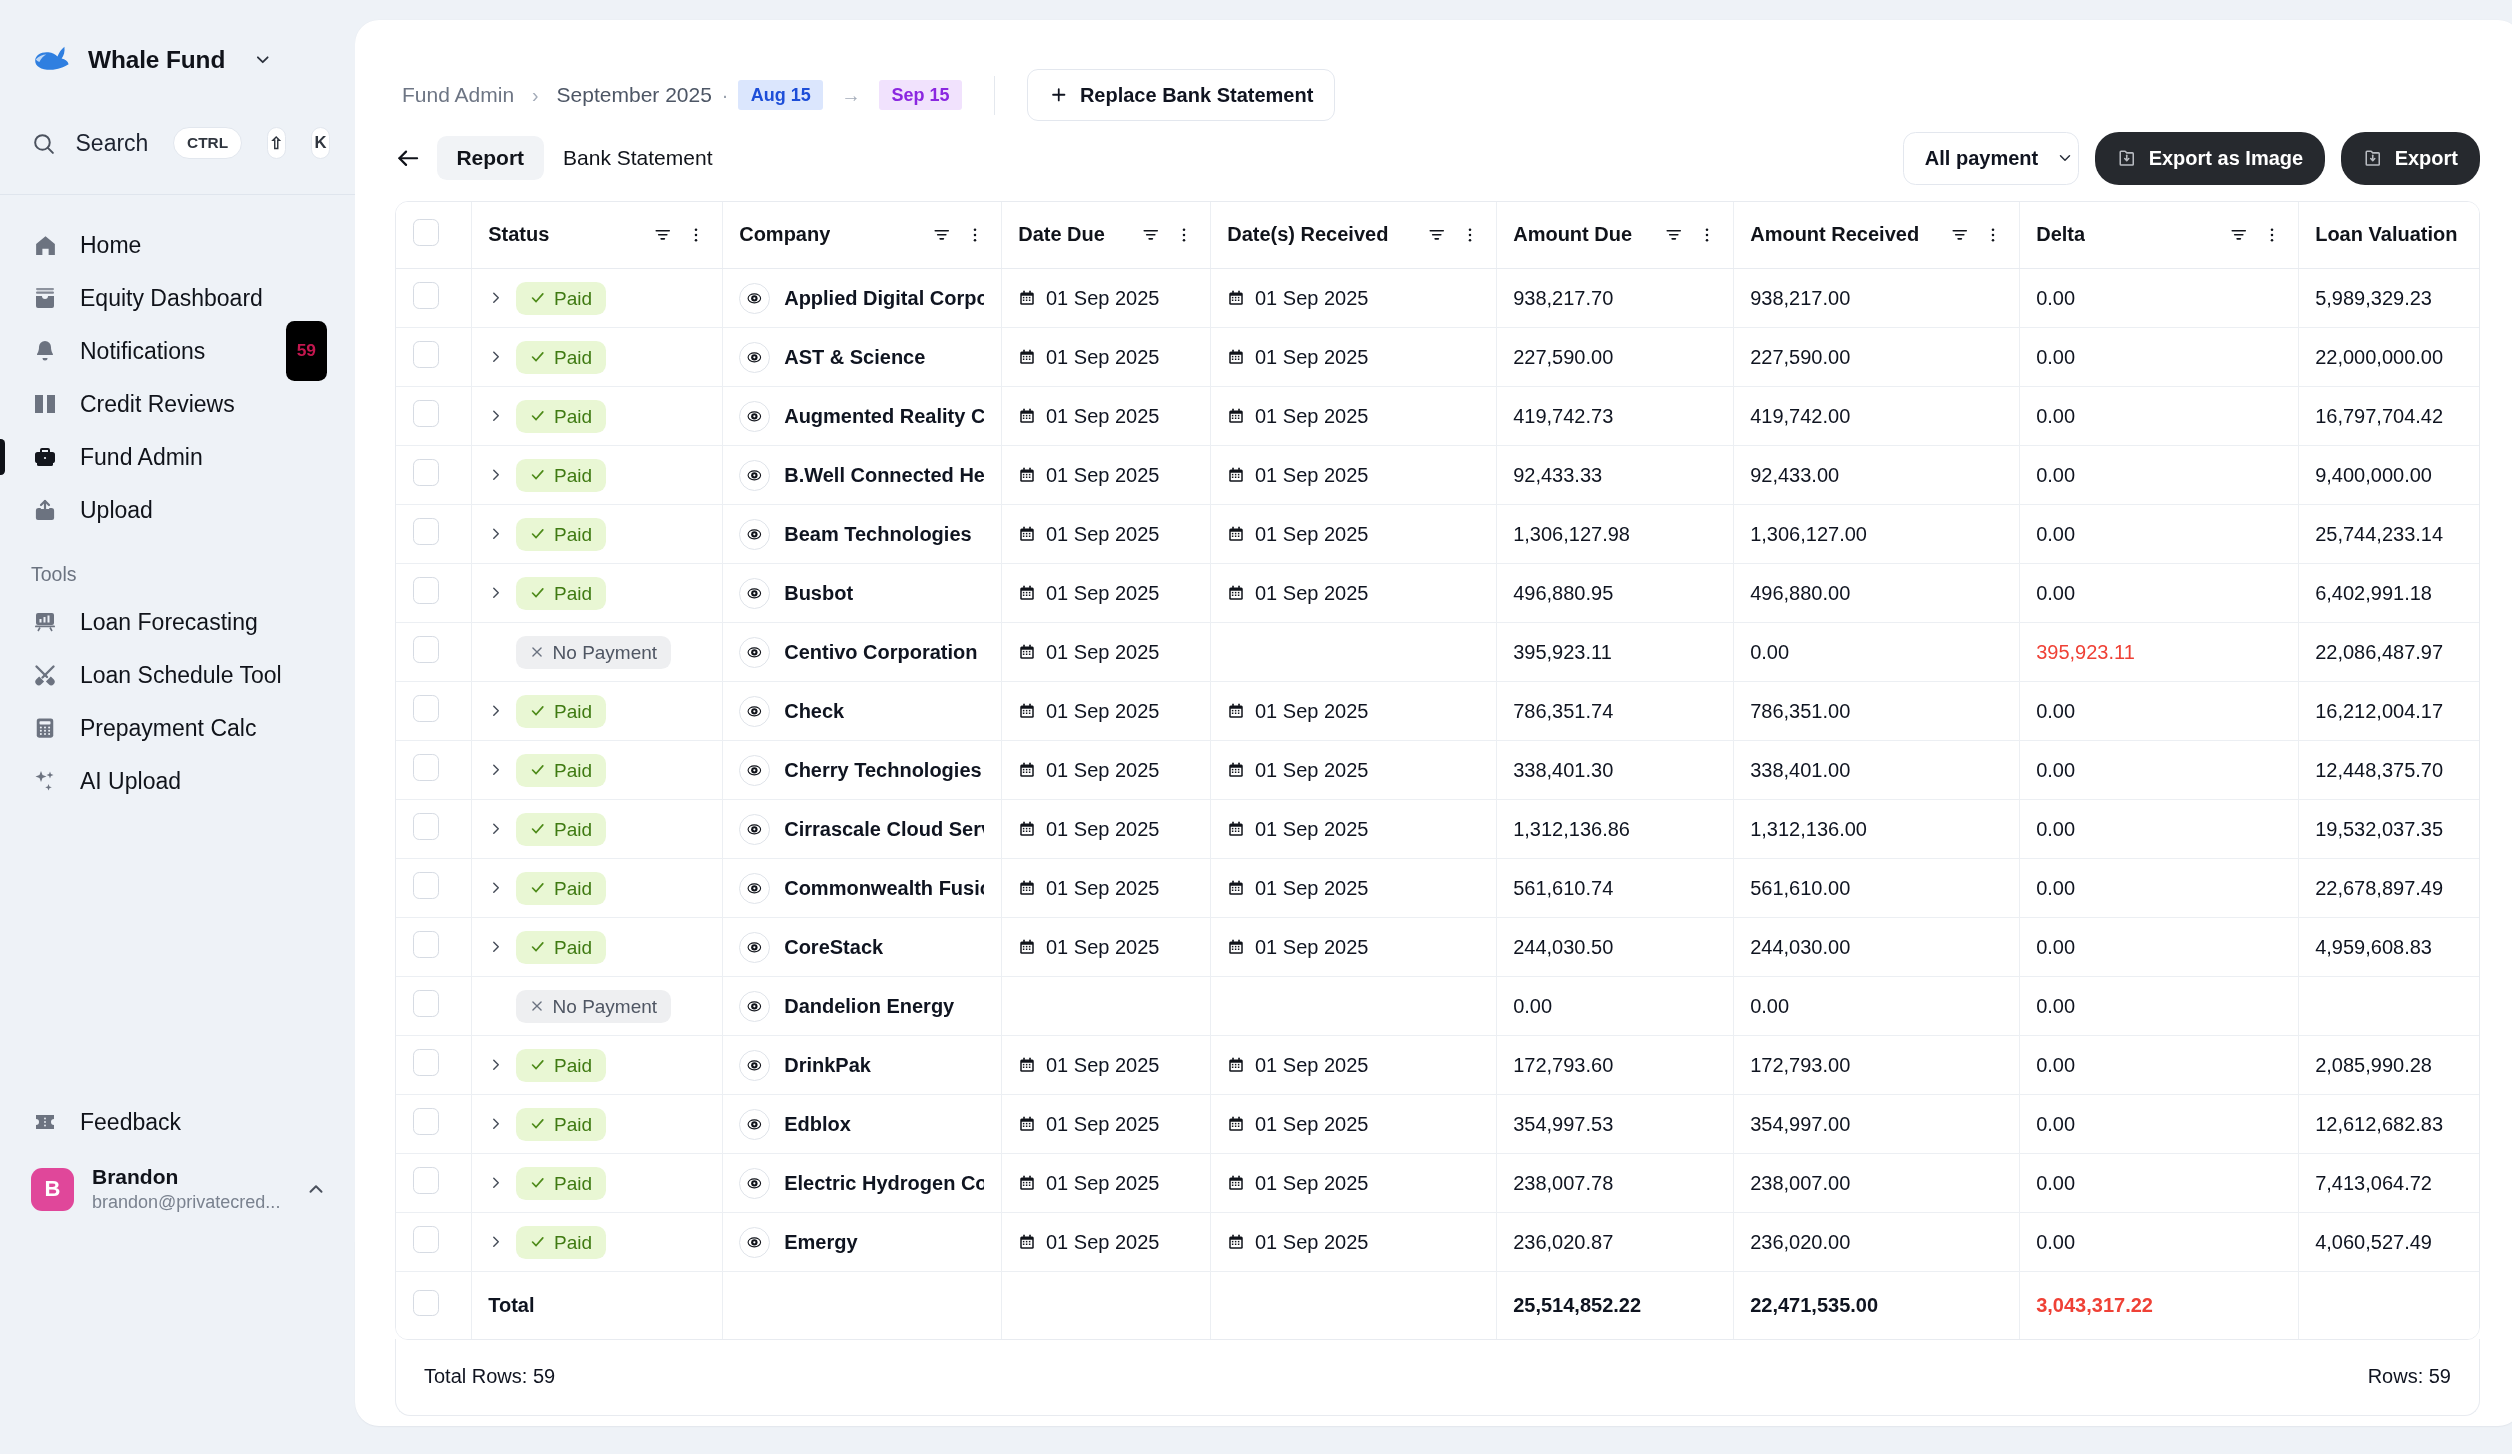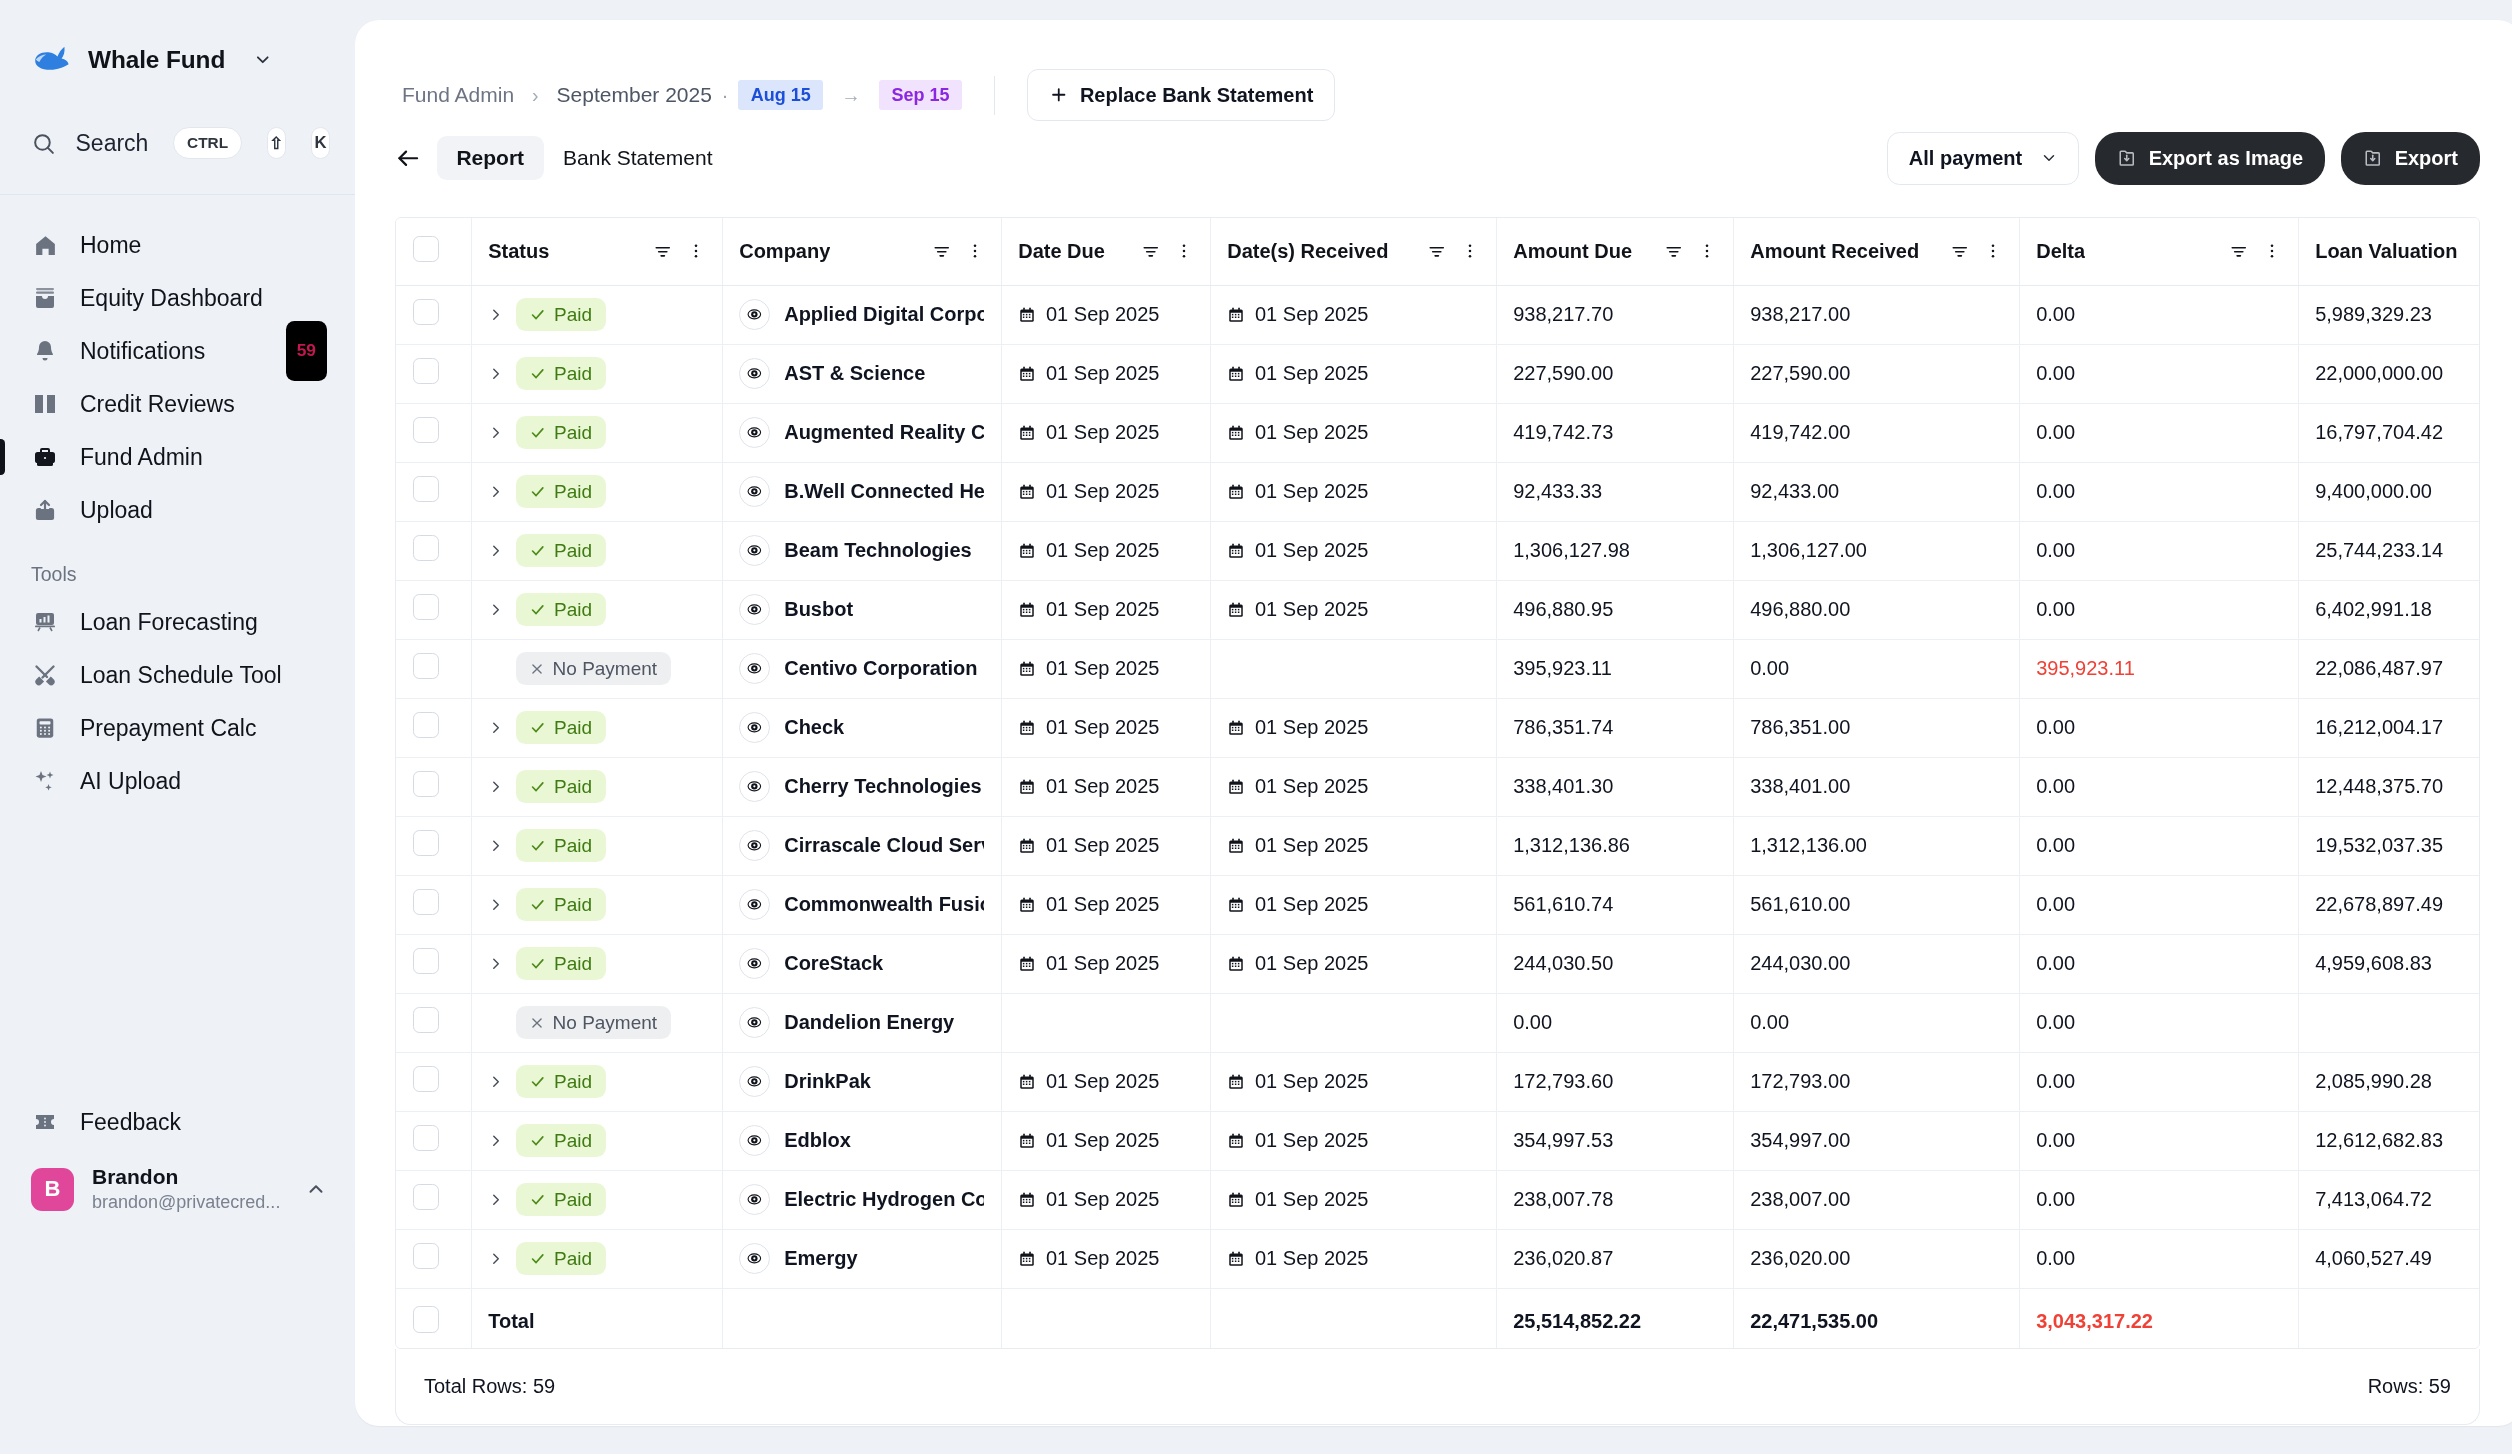--- a/index.html
+++ b/index.html
@@ -113,32 +113,32 @@
   .tab {
     font-size: 21px; font-weight: 600; color: #10131a;
     padding: 9.8px 19.5px; border-radius: 9.8px; cursor: pointer;
   }
   .tab.active { background: #f1f3f6; }
   .tab.plain { font-weight: 400; color: #10131a; }
   .tabs-right { margin-left: auto; display: flex; align-items: center; gap: 15.4px; }
   .select-box {
     display: inline-flex; align-items: center; gap: 18px;
     border: 0.7px solid #e3e7ee; border-radius: 12.6px; background: #fff;
-    height: 53px; padding: 0 20px 0 21px; font-size: 20px; font-weight: 600; color: #101420;
+    height: 53px; padding: 0 4px 0 21px; font-size: 20px; font-weight: 600; color: #101420;
     cursor: pointer;
   }
   .btn-dark {
     display: inline-flex; align-items: center; gap: 12.6px;
     background: #26292e; color: #fff; border-radius: 24px;
     height: 53px; padding: 0 22px; font-size: 20px; font-weight: 600;
     cursor: pointer; border: none;
   }
 
   
-  .table-scroll { margin: 28px 42px 0 40px; border: 0.7px solid #e8ebf0; border-radius: 6px; overflow: hidden; }
+  .table-scroll { margin: 11px 42px 0 40px; border: 0.7px solid #e8ebf0; border-radius: 13px; overflow: hidden; }
   table { border-collapse: collapse; width: 100%; table-layout: fixed; }
   thead th {
     background: #fff; height: 67px; font-size: 20px; font-weight: 600; color: #10131a;
     text-align: left; border-bottom: 1.4px solid #e8ebf0; padding: 0 16.7px;
     vertical-align: middle; position: relative;
   }
   thead th + th { border-left: 0.7px solid #eceff3; }
   .th-inner { display: flex; align-items: center; }
   .th-text { white-space: nowrap; overflow: hidden; }
   .th-icons { margin-left: auto; display: flex; align-items: center; gap: 14px; }

